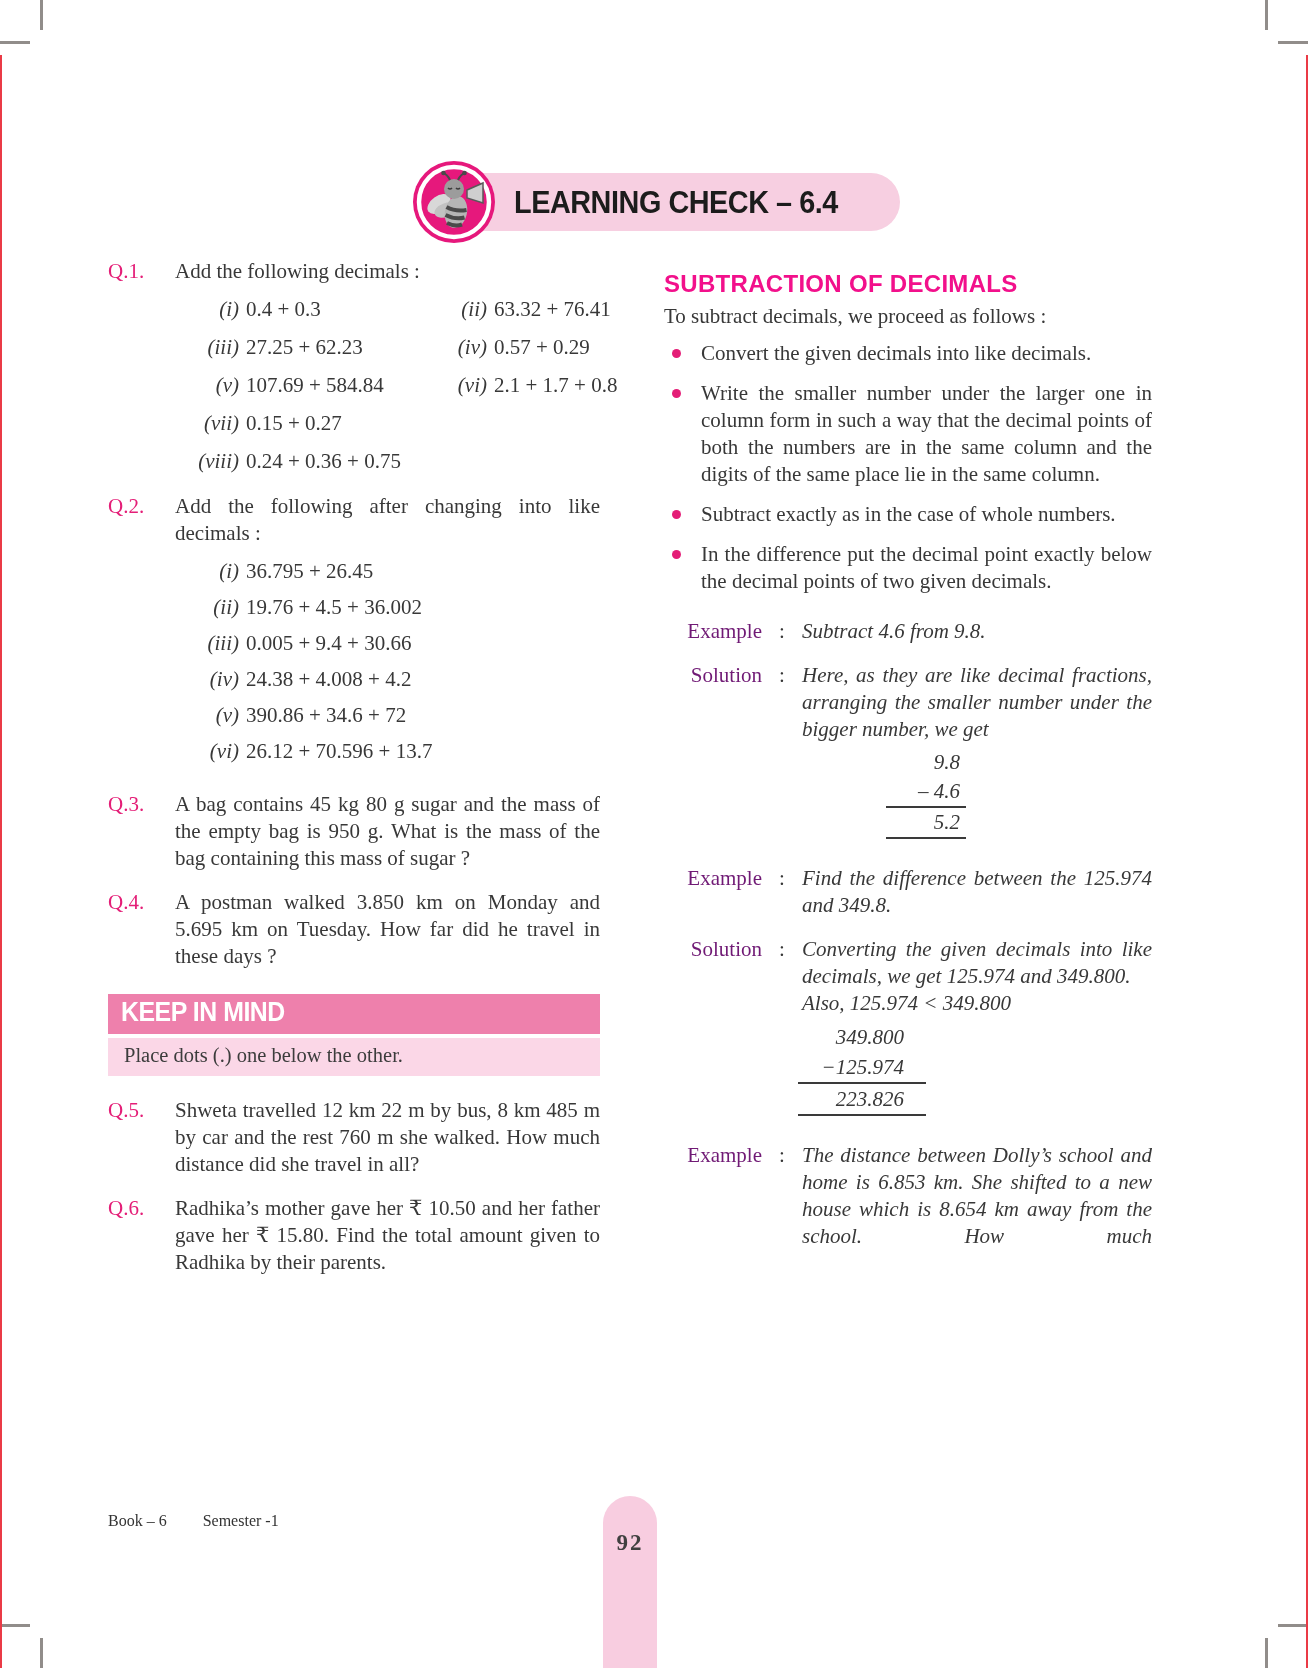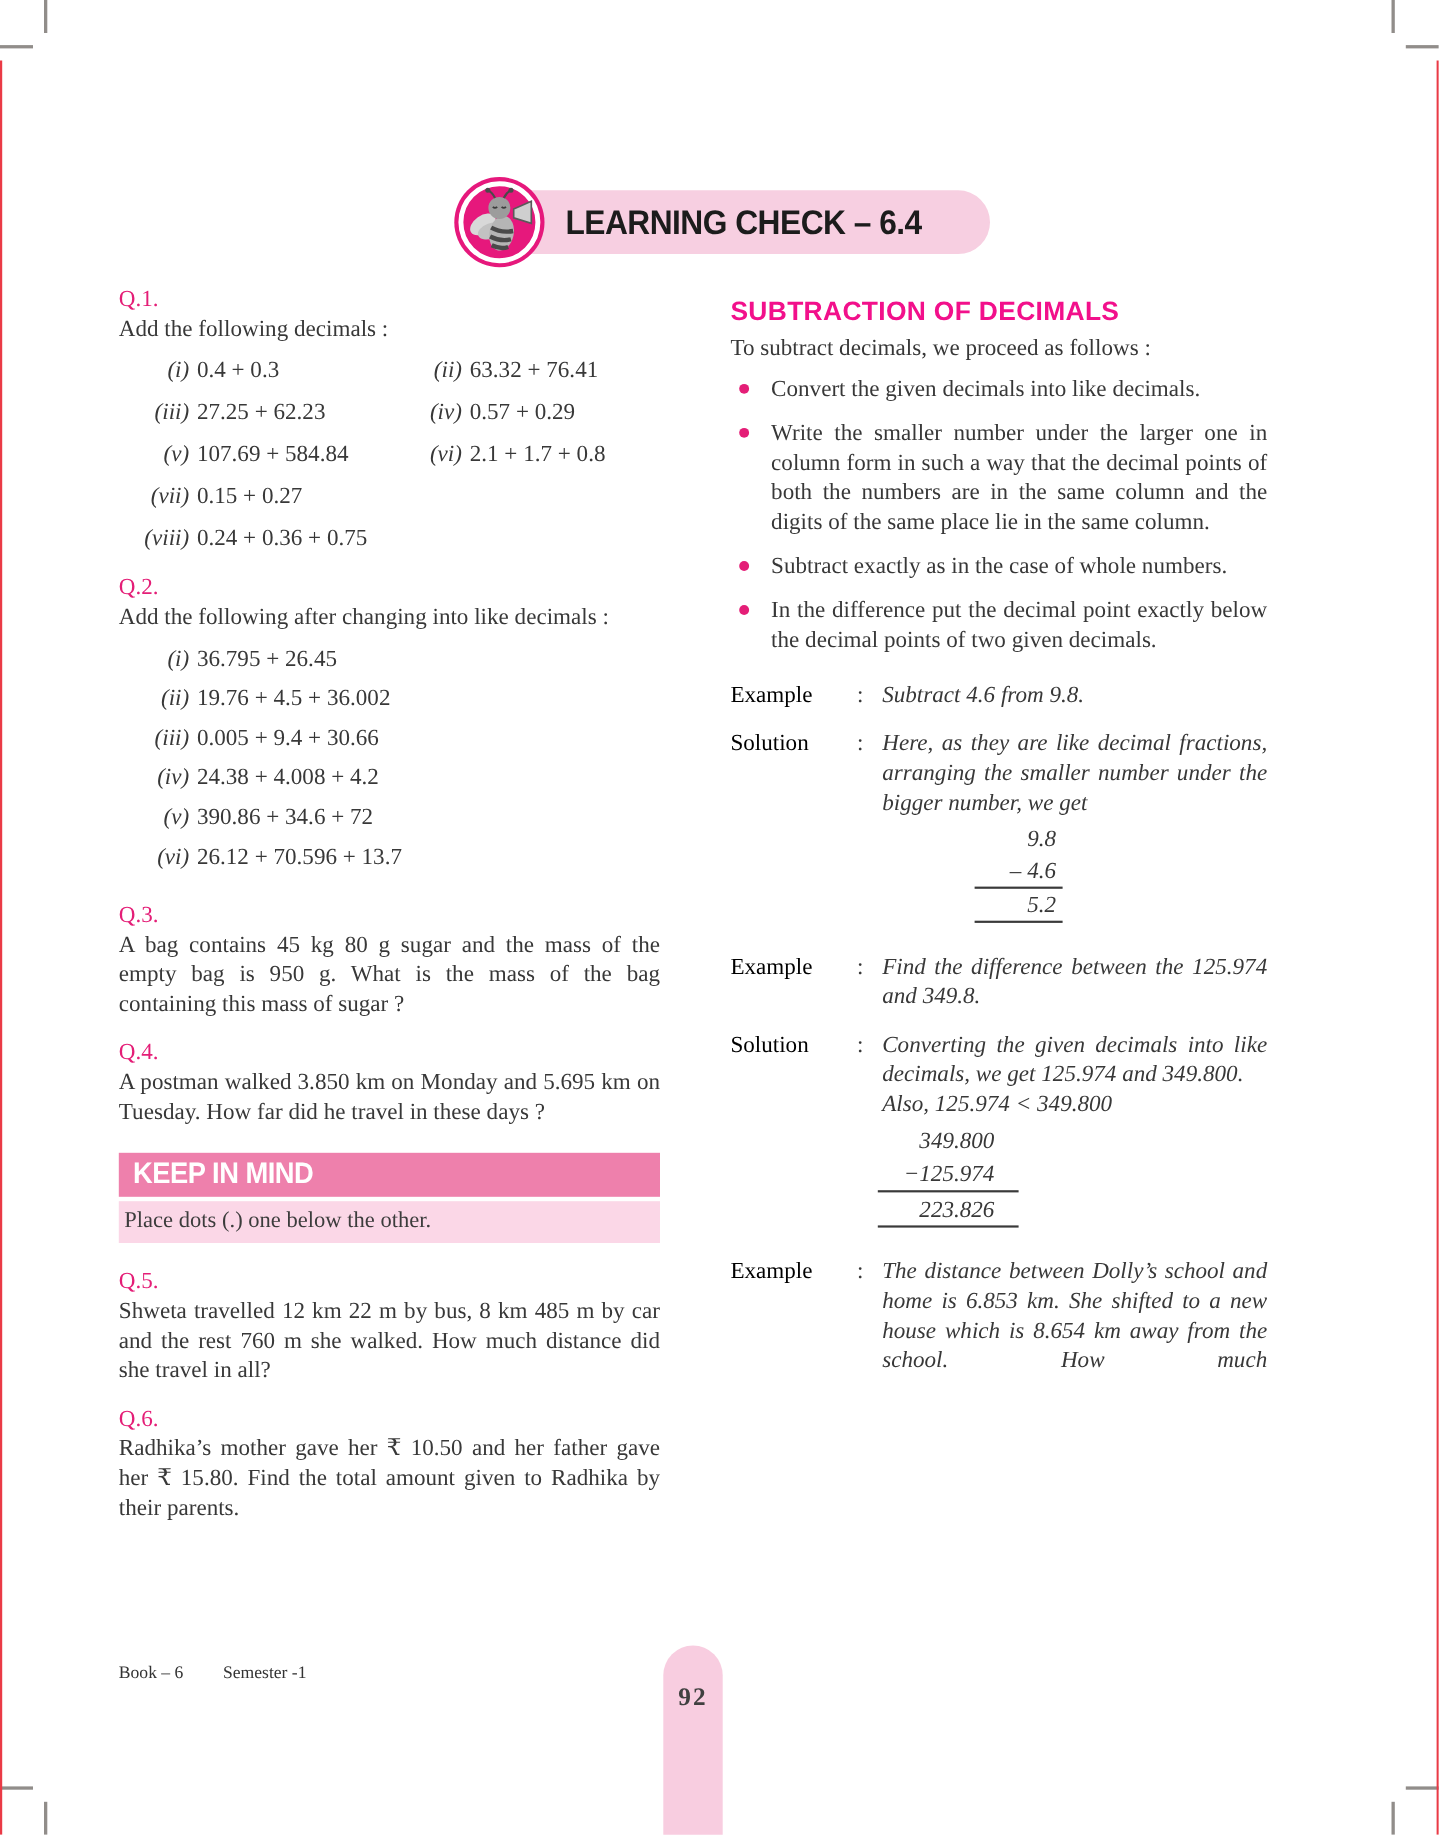--- a/index.html
+++ b/index.html
@@ -26,49 +26,49 @@
   .badge{width:84px;height:84px;flex:none;position:relative;z-index:2;}
   .banner{margin-left:-50px;background:#f7cfe1;border-radius:30px;height:58px;
     display:flex;align-items:center;padding:0 38px 0 68px;}
   .banner-title{font-family:"Liberation Sans","DejaVu Sans",sans-serif;font-weight:bold;
     font-size:31px;color:#1c1c1c;letter-spacing:-.5px;transform:scaleX(.93);transform-origin:left center;white-space:nowrap;}
 
   
   .col-left{position:absolute;left:108px;top:258px;width:492px;}
   .col-right{position:absolute;left:664px;top:270px;width:488px;}
 
-  .q{display:flex;margin-bottom:17px;flex-direction:column;}
+  .q{display:flex;margin-bottom:17px;}
   .qlab{width:67px;flex:none;color:#e41e77;}
   .qbody{flex:1;}
   .qtext{text-align:justify;margin:0;}
 
   .q1grid{display:grid;grid-template-columns:248px 1fr;row-gap:11px;margin:11px 0 1px;}
   .itm{display:flex;}
   .itm.colone{grid-column:1;}
   .inum{width:64px;flex:none;text-align:right;font-style:italic;}
   .iexp{margin-left:7px;white-space:nowrap;}
   .q2list{margin-top:11px;}
   .q2list .itm{margin-bottom:9px;}
 
   .keepbox{margin:24px 0 21px;}
   .keepbar{background:#ee80ac;padding:5px 12px 6px 13px;}
   .keeptitle{font-family:"Liberation Sans","DejaVu Sans",sans-serif;font-weight:bold;
     font-size:27px;color:#ffffff;letter-spacing:-.5px;transform:scaleX(.92);transform-origin:left center;display:inline-block;}
-  .keepbody{background:#fbd7e7;margin-top:4px;padding:4px 5px 7px;font-size:20.5px;color:#3c3c3c;}
+  .keepbody{background:#fbd7e7;margin-top:4px;padding:4px 16px 7px;font-size:20.5px;color:#3c3c3c;}
 
   .sec-title{font-family:"Liberation Sans","DejaVu Sans",sans-serif;font-weight:bold;
     font-size:24px;color:#f2108b;margin:0 0 6px;letter-spacing:.3px;}
   .intro{margin:0 0 10px;}
   ul.bul{list-style:none;margin:0 0 4px;padding:0;}
   ul.bul li{position:relative;padding-left:37px;margin-bottom:13px;text-align:justify;}
   ul.bul li.last{margin-bottom:23px;}
   .dot{position:absolute;left:8px;top:9px;width:9px;height:9px;border-radius:50%;background:#e41e77;}
 
   .xrow{display:flex;margin-bottom:17px;}
-  .xlab{width:98px;flex:none;color:#000000;}
+  .xlab{width:98px;flex:none;color:#701a75;text-align:right;}
   .xcol{width:40px;flex:none;text-align:center;}
   .xbody{flex:1;text-align:justify;font-style:italic;}
   .xbody p{margin:0;text-align:justify;}
   .xbody p.cut{text-align-last:justify;}
 
   .calc1{width:80px;text-align:right;margin:5px 0 9px 84px;line-height:29px;}
   .calc1 span{display:block;padding-right:6px;}
   .calc1 .u{border-bottom:2px solid #3a3a3a;}
   .calc2{width:128px;text-align:right;margin:5px 0 9px -4px;line-height:30px;}
   .calc2 span{display:block;padding-right:22px;}

